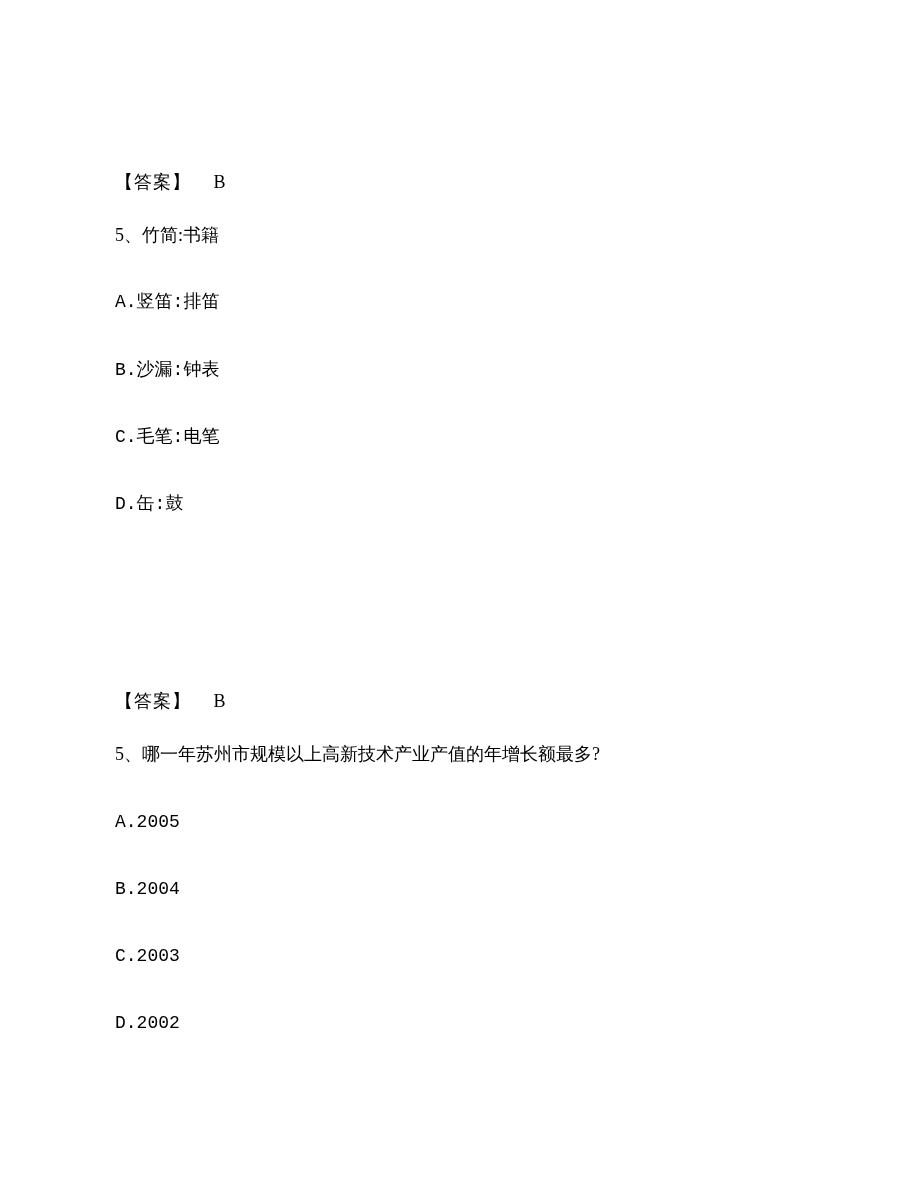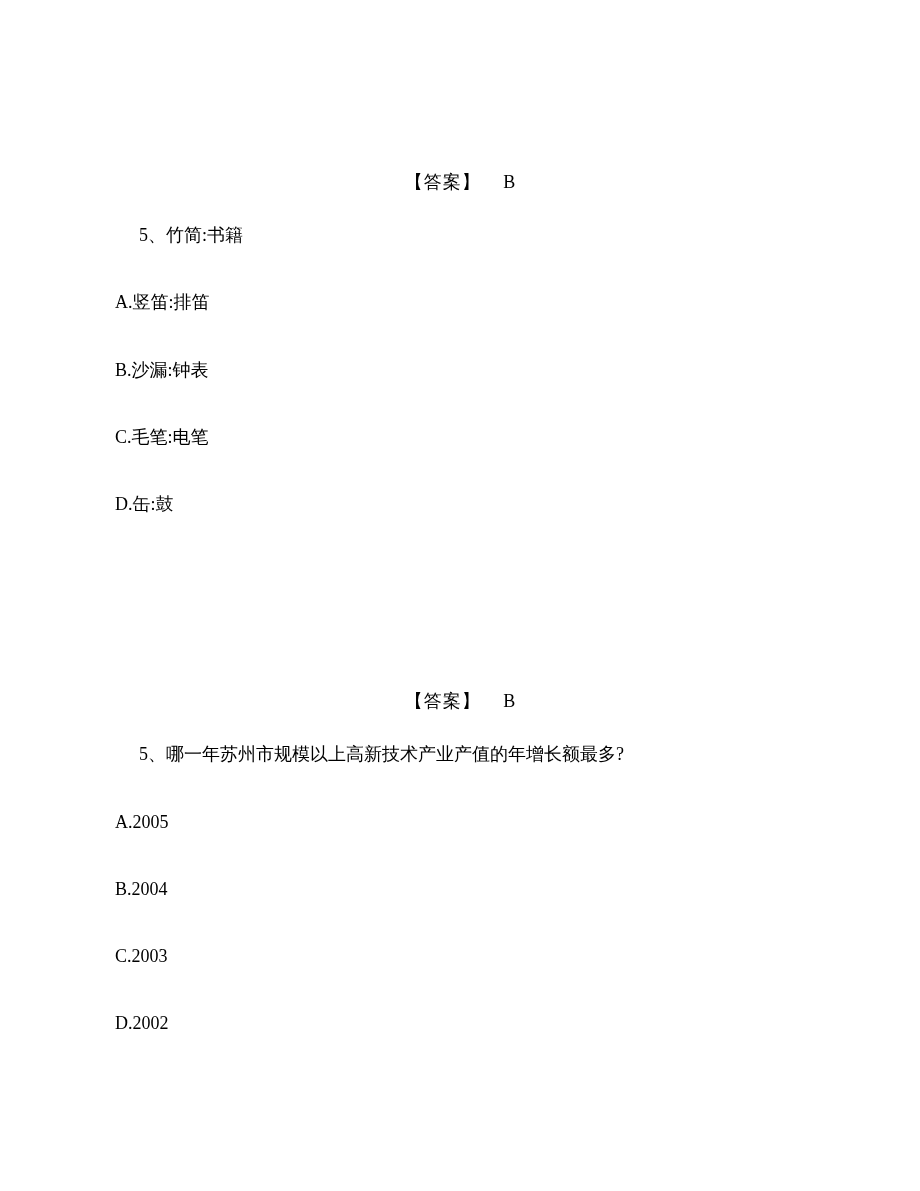--- a/index.html
+++ b/index.html
@@ -12,34 +12,33 @@
       height: 1191px;
       background: #ffffff;
       font-family: "SimSun", "宋体", serif;
       font-size: 18px;
       color: #000000;
       padding: 170px 115px 0 115px;
       line-height: 1.4;
     }
     .answer-line {
       margin-bottom: 28px;
-      text-align: center;
     }
     .answer-label {
       letter-spacing: 1px;
     }
     .answer-value {
       margin-left: 18px;
     }
     .question-stem {
       margin-bottom: 42px;
-      margin-left: 24px;
     }
     .option {
       margin-bottom: 42px;
+      font-family: Liberation Mono, monospace;
     }
     .gap-large {
       height: 130px;
     }
   </style>
 </head>
 <body>
 
 <div class="answer-line">
   <span class="answer-label">【答案】</span>

